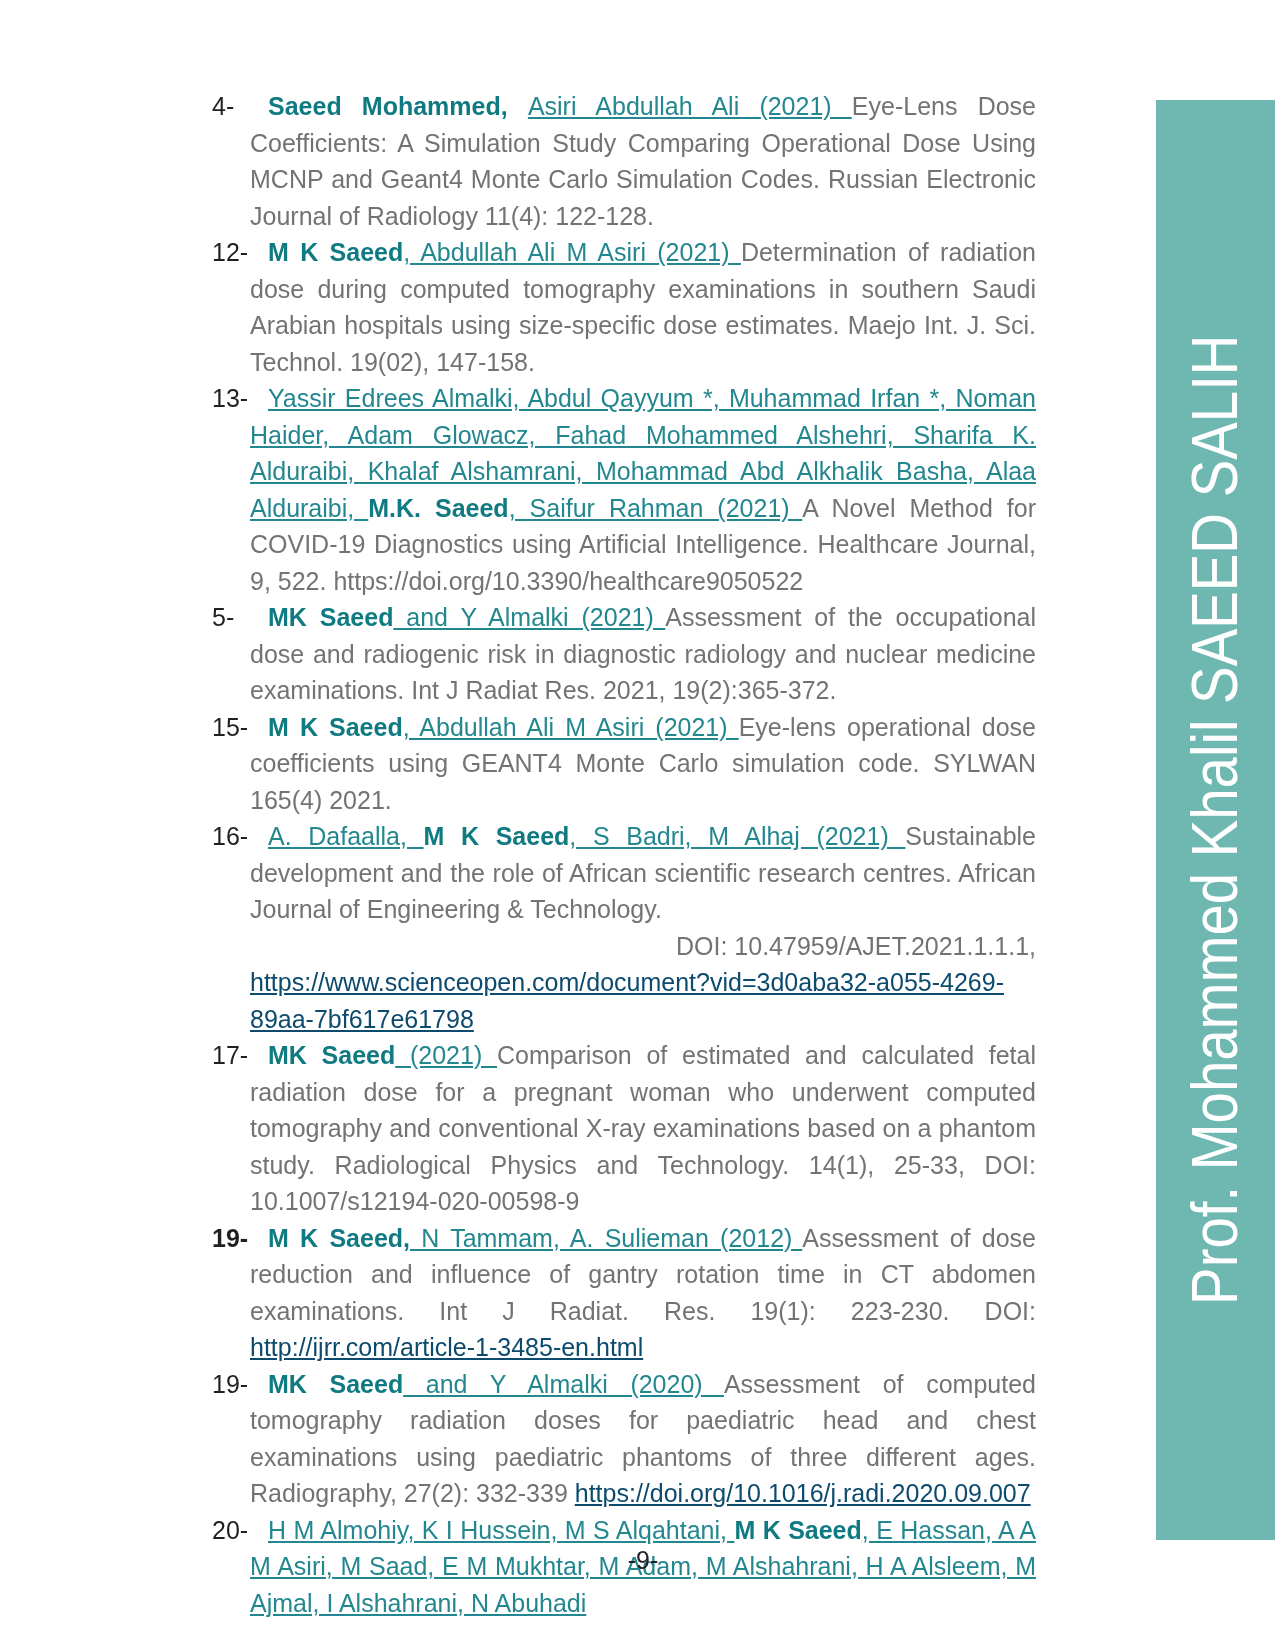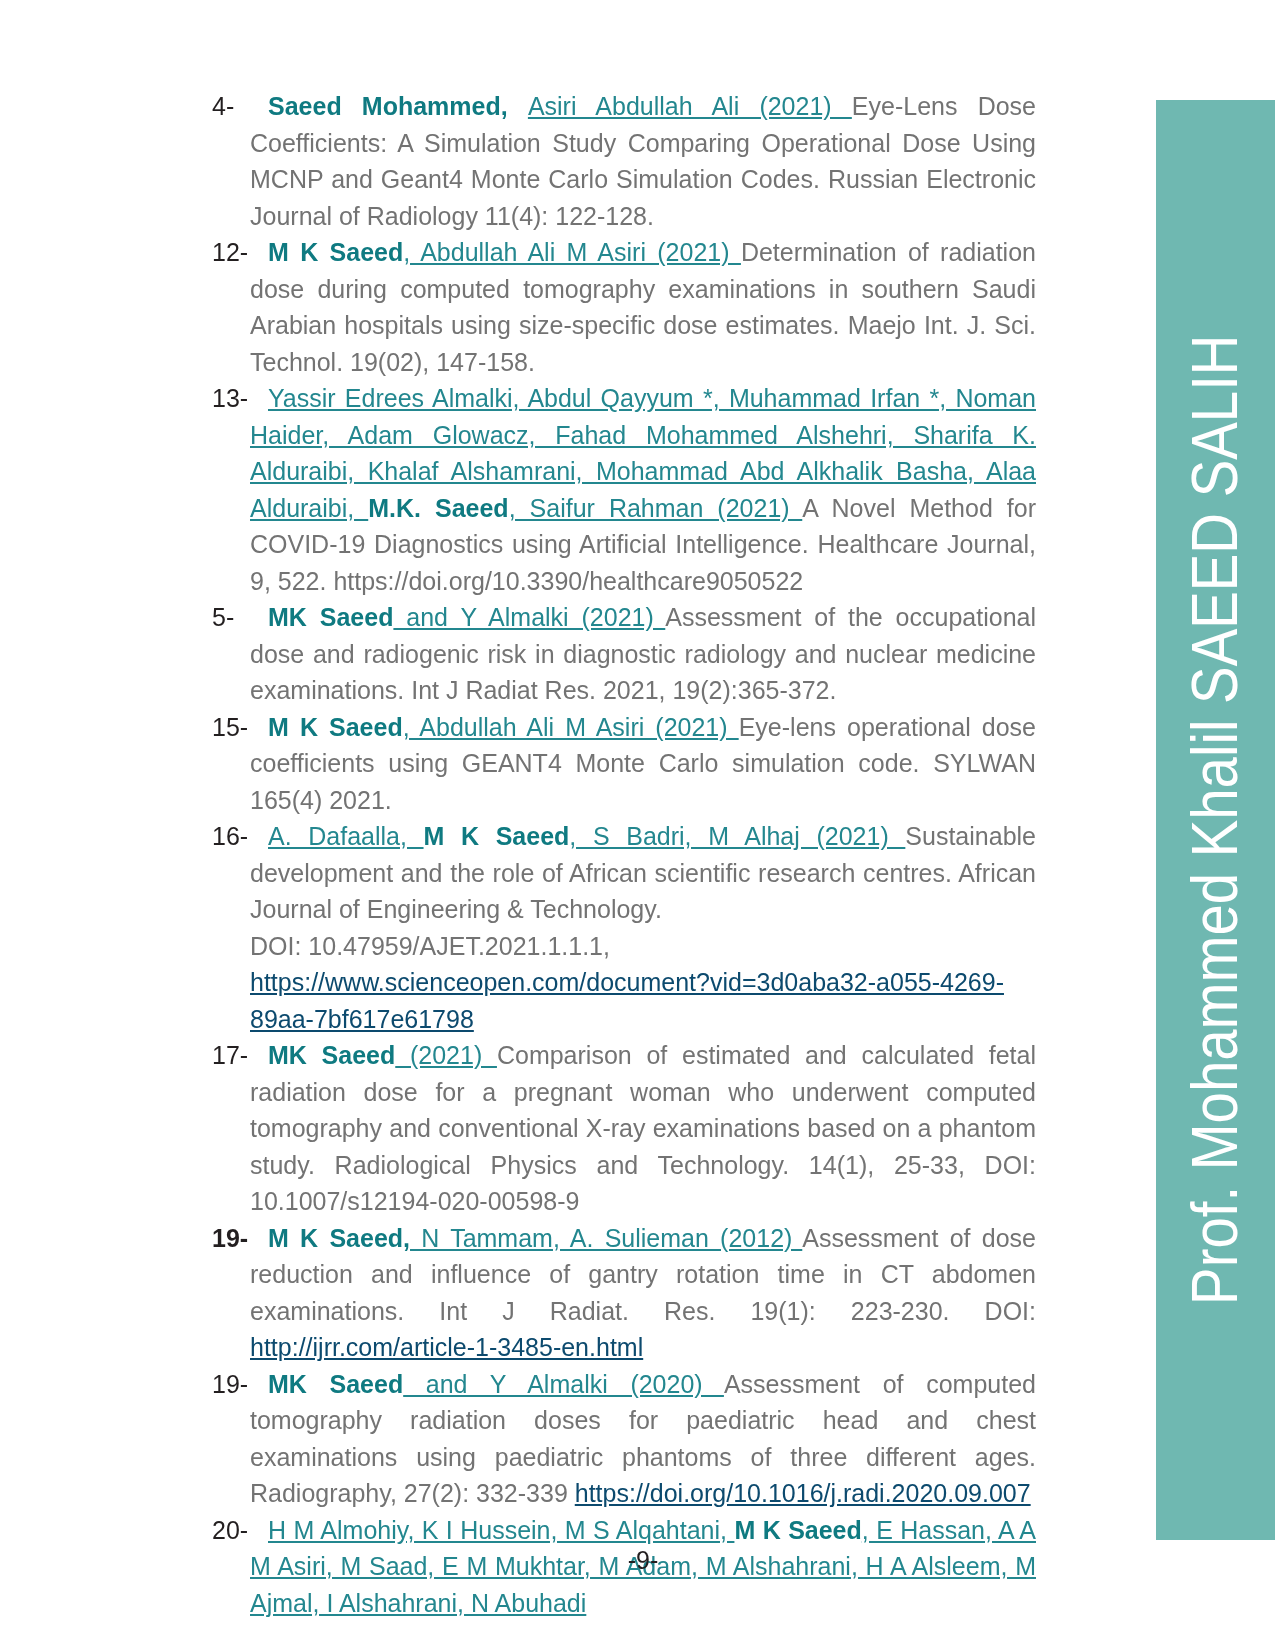--- a/index.html
+++ b/index.html
@@ -12,21 +12,21 @@
     position:absolute;left:250px;top:88px;width:786px;
     font-size:25px;line-height:36.5px;color:#231f20;
   }
   .ref{position:relative;text-align:justify;text-indent:18px;}
   .ref .num{position:absolute;left:-38px;top:0;text-indent:0;color:#231f20;}
   .ref .num.bold{font-weight:bold;}
   .run-bu{color:#0f7a81;font-weight:bold;}
   .run-t{color:#23878f;text-decoration:underline;}
   .run-k{color:#737373;}
   a.run-l{color:#0c4a6e;cursor:pointer;}
-  .doi-line{display:flex;justify-content:flex-start;text-indent:0;}
+  .doi-line{display:flex;justify-content:flex-end;text-indent:0;}
   .url-line{text-indent:0;text-align:left;}
   .footer{
     position:absolute;left:250px;top:1546px;width:786px;
     text-align:center;font-size:25px;color:#231f20;
   }
   .sidebar{
     position:absolute;left:1156px;top:100px;width:119px;height:1440px;
     background:#6fb8b1;
   }
   .sidebar-label{

